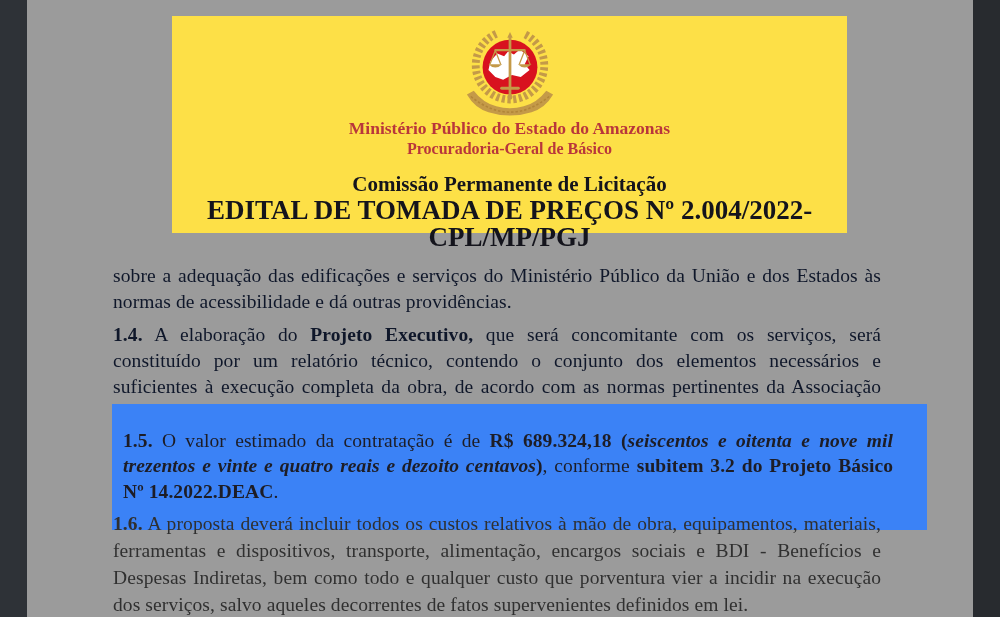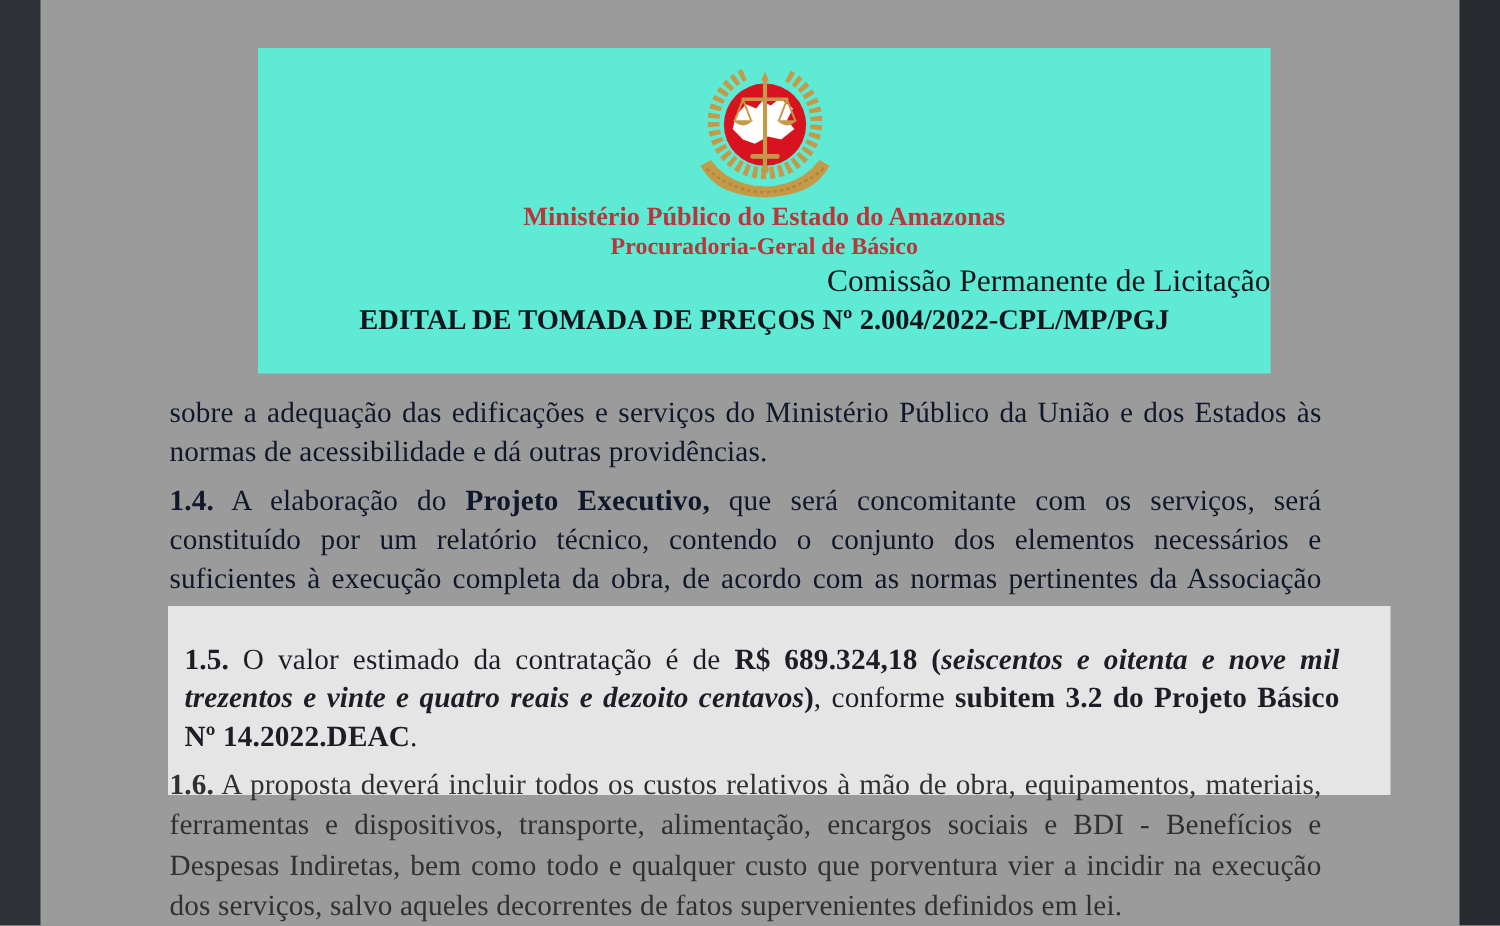--- a/index.html
+++ b/index.html
@@ -20,24 +20,24 @@
     height: 617px;
     background: #2e3237;
   }
   .side-strip.left  { left: 0;  width: 27px; }
   .side-strip.right { left: 973px; width: 27px; background: #282b2f; }
 
   
   .header-card {
     position: absolute;
     left: 172px;
-    top: 32px;
+    top: 16px;
     width: 675px;
     height: 217px;
-    background: #5eead4;
+    background: #fde047;
     text-align: center;
   }
   .logo-wrap {
     margin-top: 10px;
     height: 94px;
     display: flex;
     justify-content: center;
     align-items: flex-start;
   }
   .org-line1 {
@@ -47,30 +47,30 @@
     font-size: 17.5px;
     line-height: 21px;
   }
   .org-line2 {
     color: #b9363b;
     font-weight: 700;
     font-size: 16px;
     line-height: 20px;
   }
   .committee-line {
+    margin-top: 13px;
     color: #14141c;
-    font-weight: 400;
+    font-weight: 700;
     font-size: 21px;
     line-height: 25px;
-    text-align: right;
   }
   .edital-line {
     color: #14141c;
     font-weight: 700;
-    font-size: 19px;
+    font-size: 27px;
     line-height: 27px;
   }
 
   
   .para {
     position: absolute;
     left: 113px;
     width: 768px;
     text-align: justify;
     color: #0f172a;
@@ -82,21 +82,21 @@
   .para-14    { top: 302px; line-height: 26px; }
   .para-16    { top: 490px; line-height: 27px; color: #303030; }
 
   
   .hl-box {
     position: absolute;
     left: 112px;
     top: 404px;
     width: 815px;
     box-sizing: border-box;
-    background: #e5e5e5;
+    background: #3b82f6;
     padding: 4px 34px 6px 11px;
   }
   .hl-box .para-15 {
     position: static;
     width: auto;
     text-align: justify;
     color: #1d1d26;
     font-size: 19.5px;
     line-height: 25.5px;
   }

